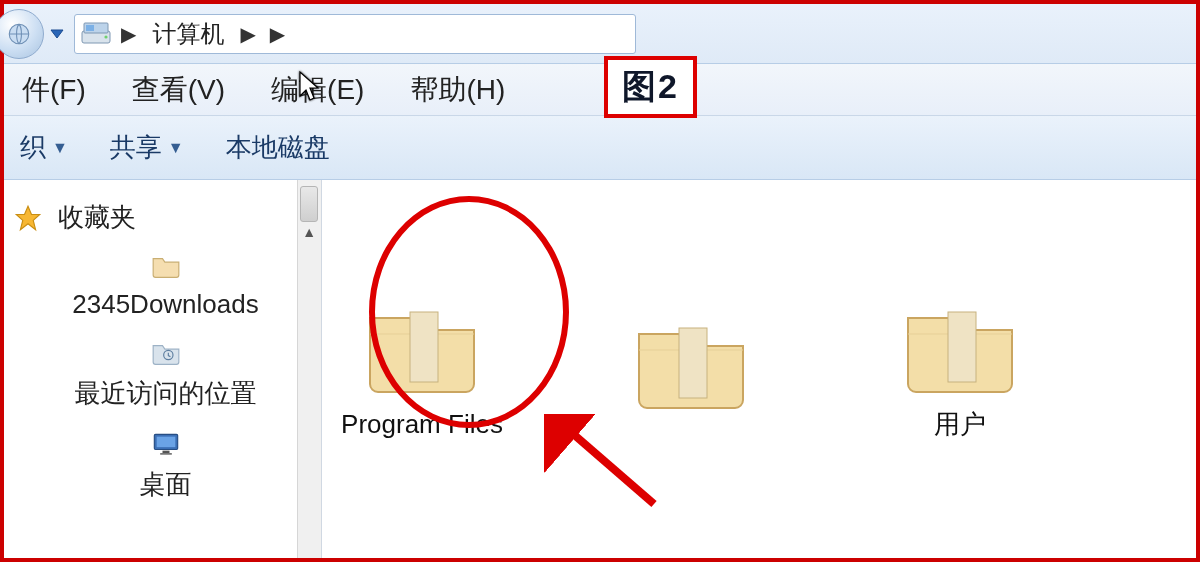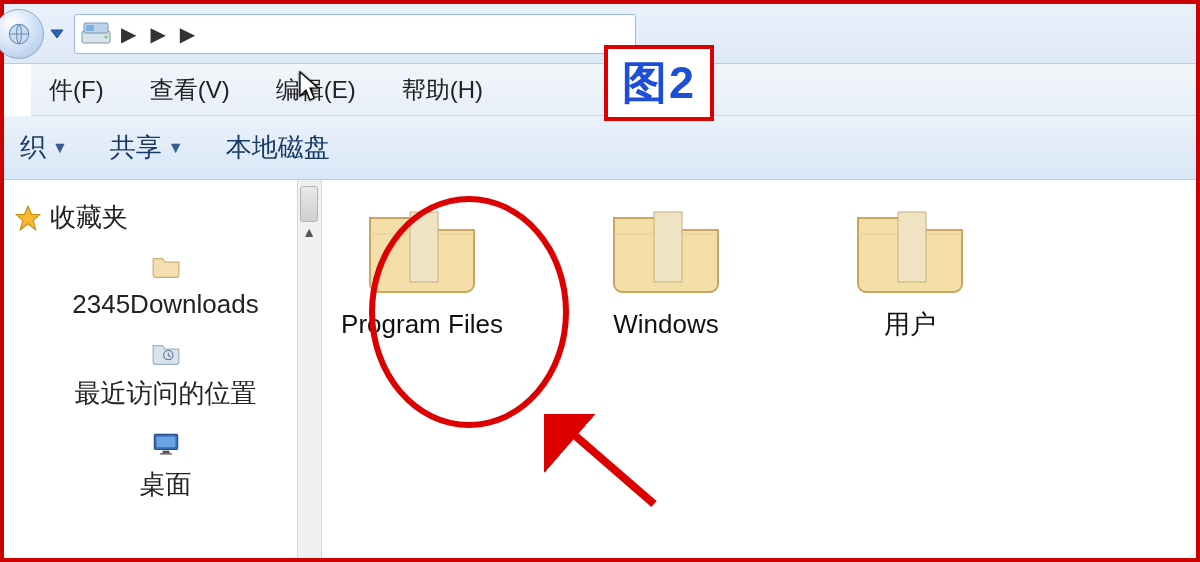--- a/index.html
+++ b/index.html
@@ -33,36 +33,35 @@
     background: #fff; border: 1px solid #9fb9d8; border-radius: 3px;
     display: flex; align-items: center; padding: 0 6px; gap: 6px;
     font-size: 24px; color: #222;
   }
   .drive-ico { width: 30px; height: 26px; display:flex; align-items:center; justify-content:center; }
   .bc-sep { color: #333; font-size: 20px; padding: 0 4px; }
   .bc-seg { padding: 2px 6px; white-space: nowrap; }
 
   
   .anno-label {
-    position: absolute; top: 41px; left: 600px;
+    position: absolute; top: 52px; left: 600px;
     border: 4px solid #d00; padding: 4px 14px;
-    font-size: 45px; font-weight: 900; color: #1d4ed8;
+    font-size: 34px; font-weight: 900; color: #0f172a;
     background: #fff; font-family: "SimHei", sans-serif;
     letter-spacing: 2px;
   }
 
   
   .menu-bar {
     height: 52px;
     background: linear-gradient(#f2f6fb, #e8eff9);
     border-bottom: 1px solid #c9d7e8;
     display: flex; align-items: center; gap: 10px;
-    font-size: 24px; color: #222;
+    font-size: 28px; color: #222;
     padding-left: 0;
-    margin-left: 27px;
   }
   .menu-item { padding: 6px 18px; }
 
   
   .toolbar {
     height: 64px;
     background: linear-gradient(#eaf2fb, #d9e7f6);
     border-bottom: 1px solid #b7cde6;
     display: flex; align-items: center; gap: 10px;
     font-size: 26px; color: #1a3a66;
@@ -76,24 +75,24 @@
   .sidebar {
     width: 318px; border-right: 1px solid #d0d8e2;
     background: #fff; position: relative;
     overflow: hidden;
   }
   .sb-scroll { position:absolute; right:0; top:0; width:24px; height:100%; background:#f0f0f0; border-left:1px solid #d6d6d6; }
   .sb-thumb { position:absolute; right:3px; top:6px; width:18px; height:36px; background:linear-gradient(#e8e8e8,#cfcfcf); border:1px solid #b5b5b5; border-radius:3px; }
   .sb-arrow-up { position:absolute; right:5px; top:44px; font-size:14px; color:#555; }
   .sb-list { padding: 12px 0 0 6px; font-size: 26px; color: #222; }
   .sb-item { display:flex; align-items:center; gap:10px; padding: 10px 6px; white-space: nowrap; flex-direction: column; }
-  .sb-heading { font-size:26px; display:flex; align-items:center; gap:8px; padding:8px 4px; }
+  .sb-heading { font-size:26px; display:flex; align-items:center; gap:16px; padding:8px 4px; }
   .ico { width:28px; height:26px; display:flex; align-items:center; justify-content:center; }
 
-  .content { flex:1; background:#fff; padding: 18px 10px; display:flex; gap: 64px; align-items:flex-start; position:relative; }
+  .content { flex:1; background:#fff; padding: 18px 10px; display:flex; gap: 89px; align-items:center; position:relative; }
   .folder-item { width: 180px; text-align:center; font-size:26px; color:#111; }
   .folder-item .ficon { width: 120px; height: 100px; margin: 0 auto 10px; }
   .folder-label { line-height: 1.25; word-break: break-word; }
 
   
   .ficon svg { width:100%; height:100%; }
 
   
   .anno-circle {
     position:absolute; left: 365px; top: 192px; width: 200px; height: 232px;
@@ -129,20 +128,21 @@
     <div class="addr-bar">
       <span class="drive-ico">
         <svg viewBox="0 0 30 26">
             <rect x="1" y="10" width="28" height="12" rx="2" fill="#d9e3ec" stroke="#7f98b3"></rect>
             <rect x="3" y="2" width="24" height="10" rx="1" fill="#bcd3ea" stroke="#7f98b3"></rect>
             <rect x="5" y="4" width="8" height="6" fill="#7bb0e6"></rect>
             <circle cx="25" cy="16" r="1.6" fill="#6fd06f"></circle>
           </svg>
       </span>
       <span class="bc-sep">▶</span>
+      <span class="bc-seg">计算机</span>
       <span class="bc-sep">▶</span>
       <span class="bc-sep">▶</span>
     </div>
   </div>
 
   <div class="menu-bar">
     <div class="menu-item">件(F)</div>
     <div class="menu-item">查看(V)</div>
     <div class="menu-item">编辑(E)</div>
     <div class="menu-item">帮助(H)</div>
@@ -221,21 +221,20 @@
         <div class="folder-label">Program Files</div>
       </div>
       <div class="folder-item">
         <div class="ficon">
           <svg viewBox="0 0 120 100">
               <path d="M8 20h40l10 12h54v54a8 8 0 0 1-8 8H16a8 8 0 0 1-8-8z" fill="#f3dea8" stroke="#caa560" stroke-width="2"></path>
               <path d="M8 36h104" stroke="#e6cf97"></path>
               <rect x="48" y="14" width="28" height="70" fill="#efe3c4" stroke="#c7b27e"></rect>
             </svg>
         </div>
-        <div class="folder-label">Windows</div>
       </div>
       <div class="folder-item">
         <div class="ficon">
           <svg viewBox="0 0 120 100">
               <path d="M8 20h40l10 12h54v54a8 8 0 0 1-8 8H16a8 8 0 0 1-8-8z" fill="#f3dea8" stroke="#caa560" stroke-width="2"></path>
               <path d="M8 36h104" stroke="#e6cf97"></path>
               <rect x="48" y="14" width="28" height="70" fill="#efe3c4" stroke="#c7b27e"></rect>
             </svg>
         </div>
         <div class="folder-label">用户</div>

